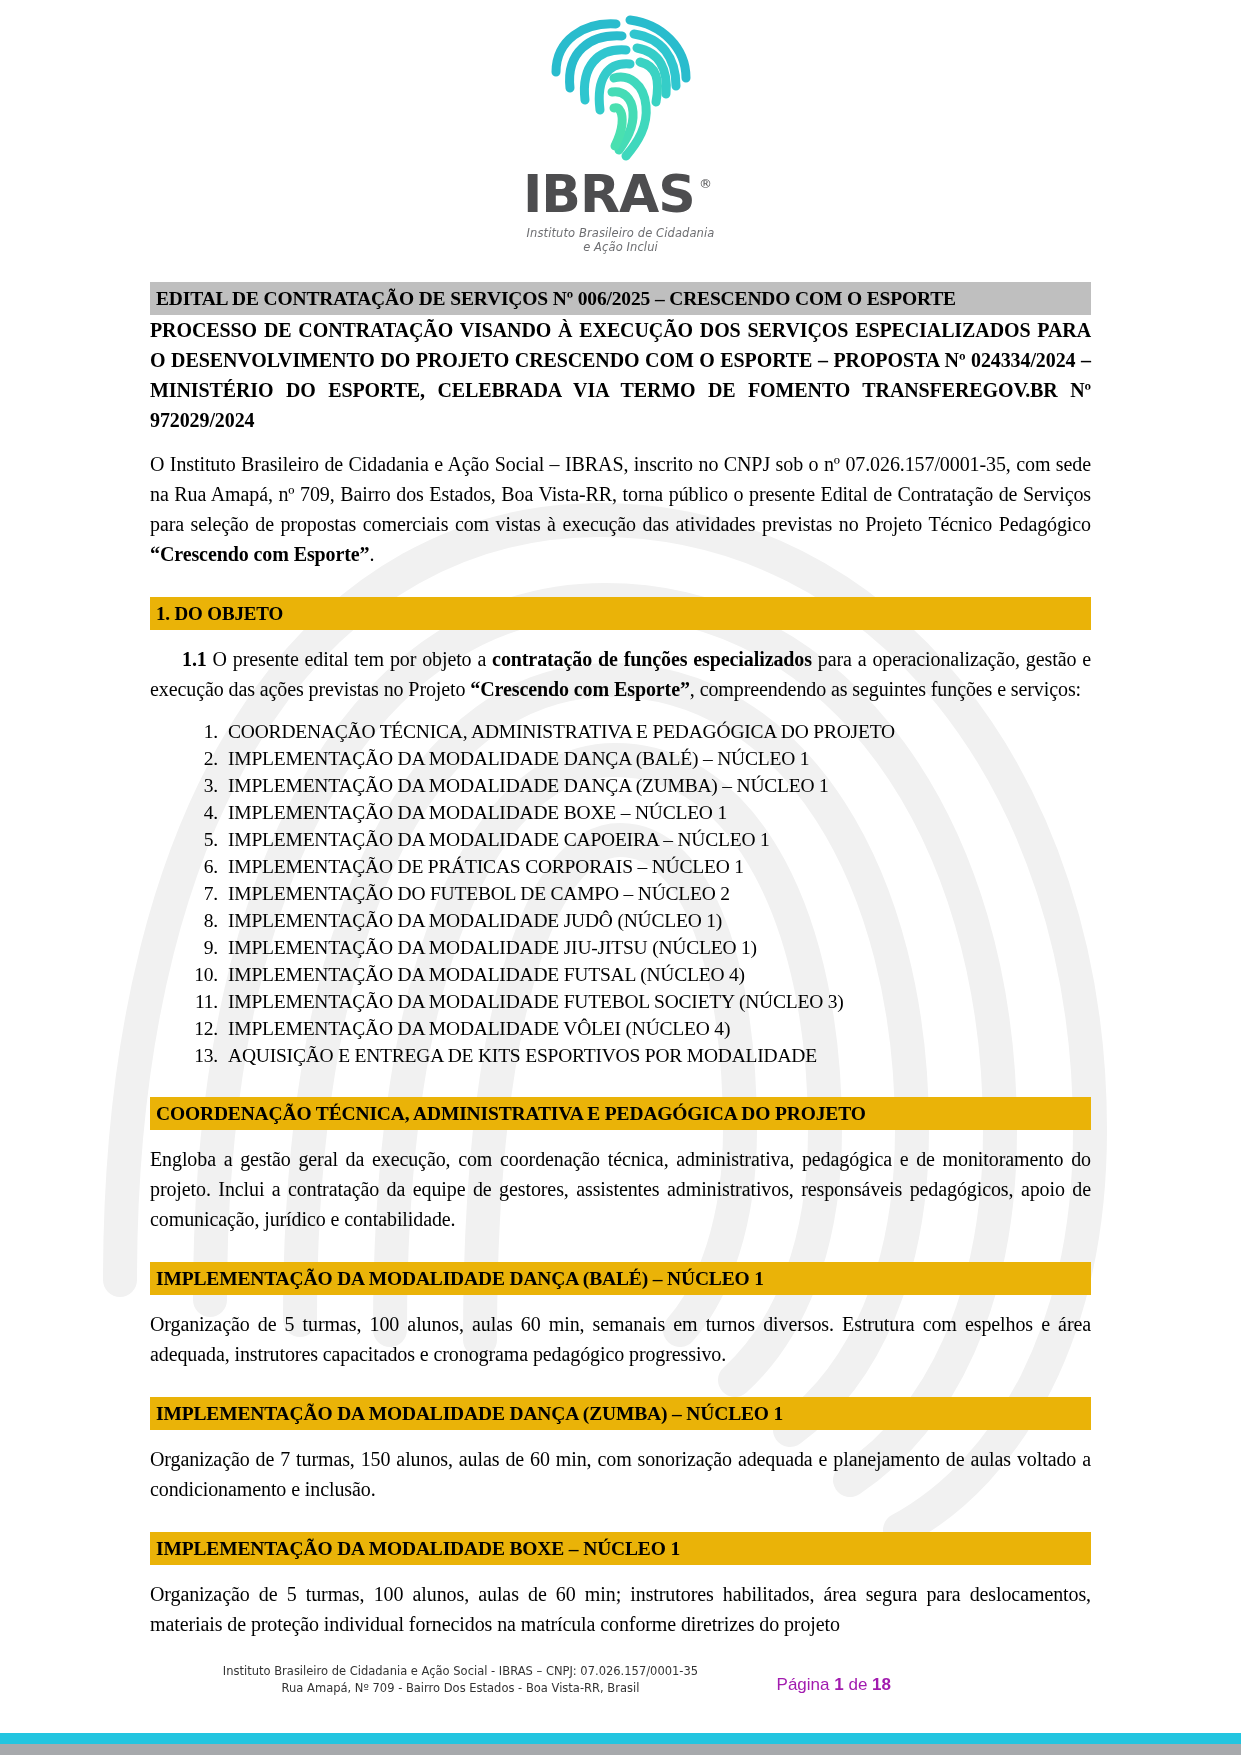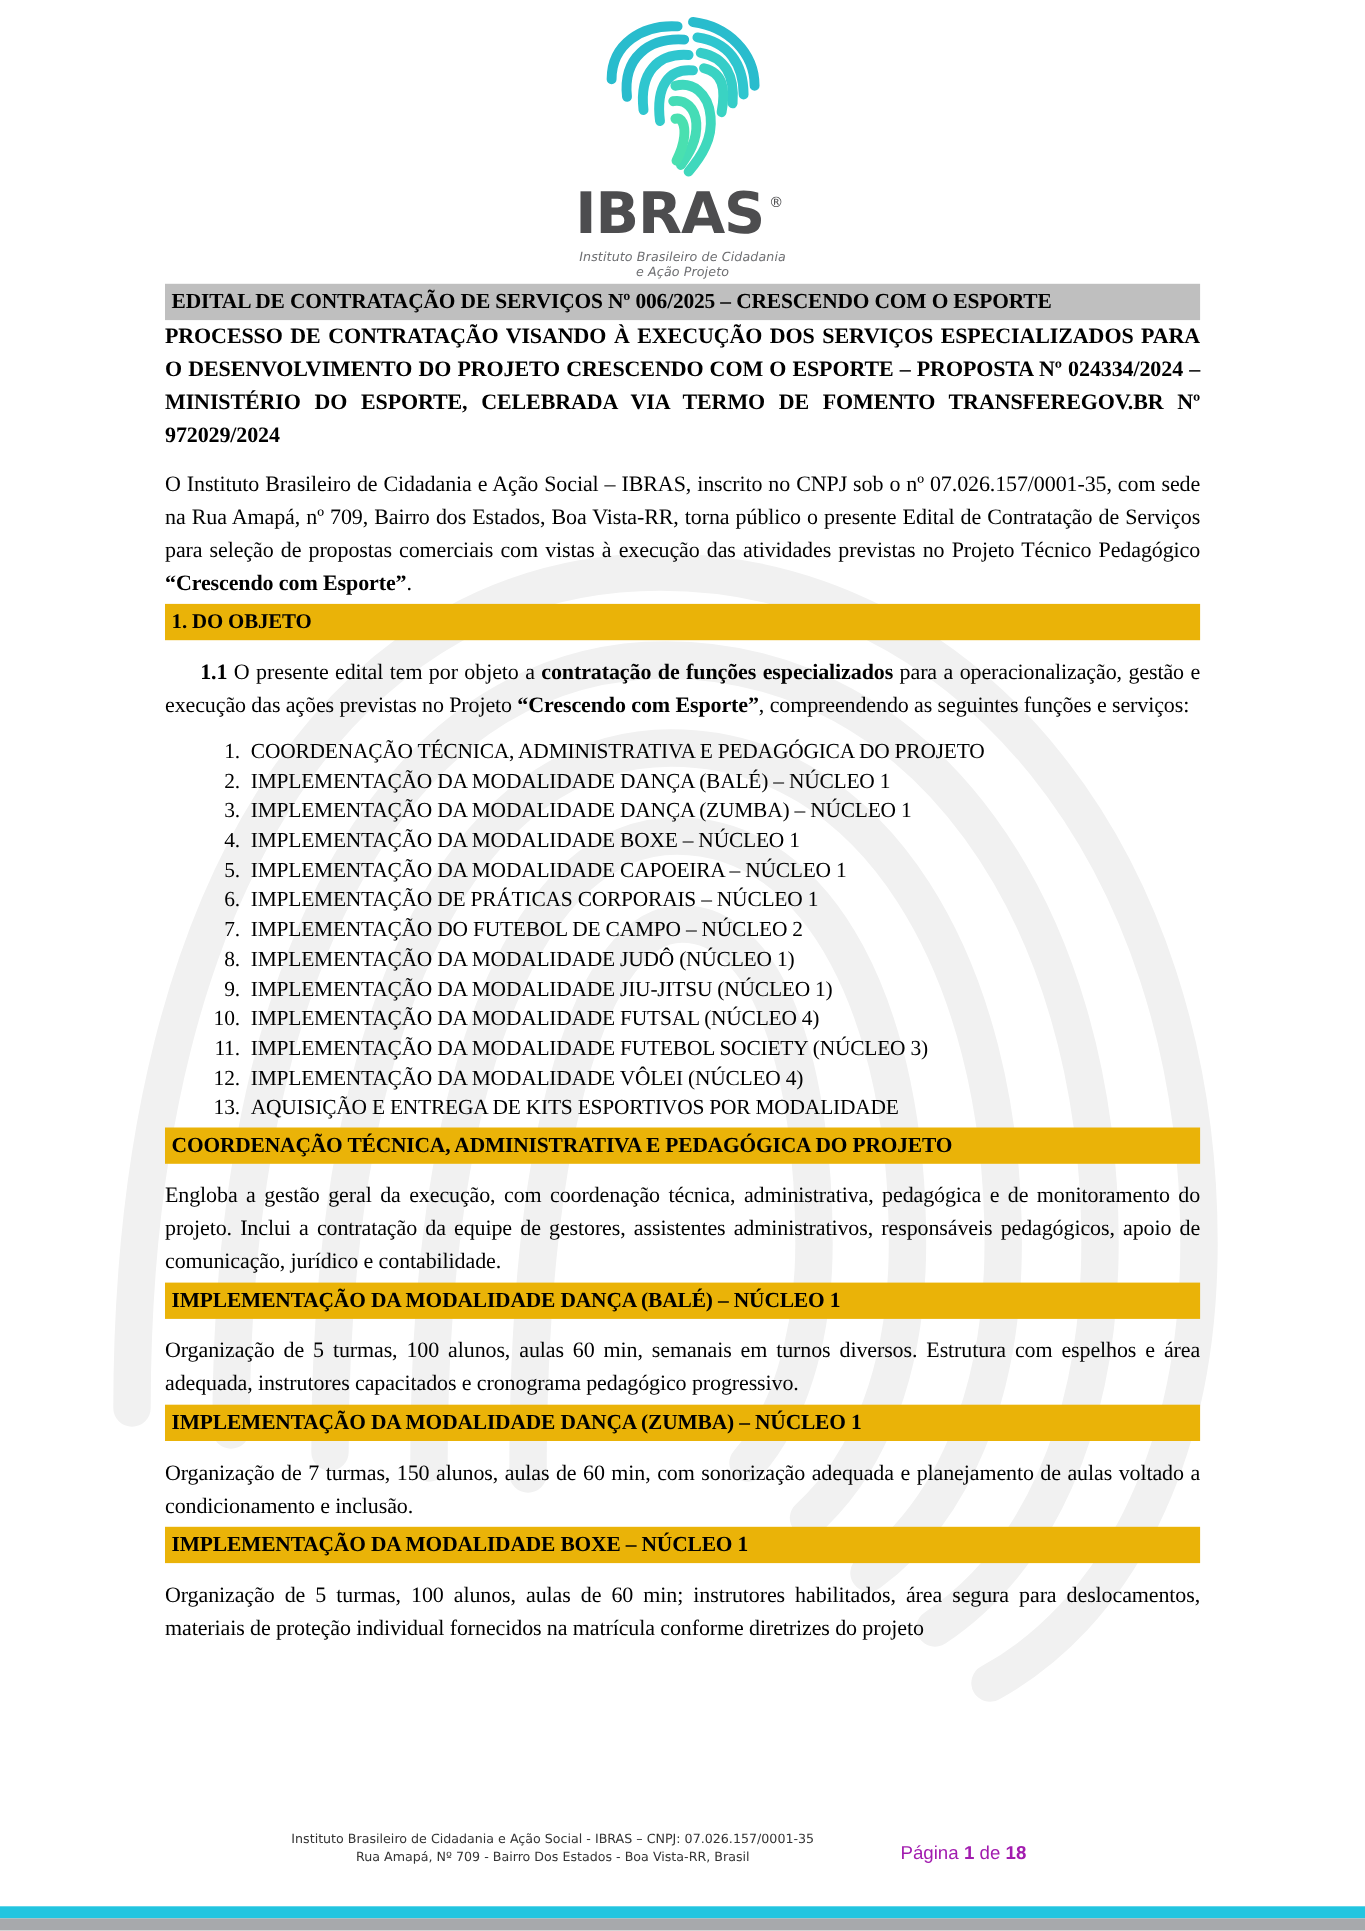--- a/index.html
+++ b/index.html
@@ -57,21 +57,21 @@
     font-style: italic;
   }
 
   
   .bar-heading {
     background: #bfbfbf;
     font-weight: bold;
     font-size: 19.5px;
     line-height: 25px;
     padding: 4px 4px 4px 6px;
-    margin-top: 4px;
+    margin-top: 28px;
     letter-spacing: -0.15px;
   }
   .bar-heading.light {
     background: #eab308;
   }
   .bar-heading.tight {
     font-size: 19px;
   }
 
   .block-title {
@@ -120,21 +120,20 @@
     font-size: 19.5px;
   }
 
   
   .footer {
     position: absolute;
     left: 0;
     bottom: 58px;
     width: 1041px;
     z-index: 3;
-    margin-left: 42px;
   }
   .footer-inner {
     position: relative;
     padding: 0 150px;
     box-sizing: border-box;
   }
   .footer-lines {
     font-family: "DejaVu Sans", sans-serif;
     font-size: 11.5px;
     line-height: 17px;
@@ -200,21 +199,21 @@
         <path d="M86 78 C 97 76, 106 84, 107 98 C 108 114, 100 126, 93 136" stroke="#45dcb6" stroke-width="9"></path>
         <path d="M88 94 C 94 92, 97 100, 96 110 C 95 120, 92 126, 89 132" stroke="#4ae0b0" stroke-width="9"></path>
       </g>
     </svg>
     <svg class="logo-wordmark" width="200" height="56" viewBox="0 0 200 56" xmlns="http://www.w3.org/2000/svg">
       <text x="2" y="44" font-family="DejaVu Sans, sans-serif" font-size="52" font-weight="bold" fill="#4d4d4f" letter-spacing="-1">IBRAS</text>
       <text x="178" y="20" font-family="DejaVu Sans, sans-serif" font-size="13" fill="#4d4d4f">®</text>
     </svg>
     <div class="logo-sub">
       <span>Instituto Brasileiro de Cidadania</span><br>
-      <span>e Ação Projeto</span>
+      <span>e Ação Inclui</span>
     </div>
   </div>
 
   <div class="bar-heading">EDITAL DE CONTRATAÇÃO DE SERVIÇOS Nº 006/2025 – CRESCENDO COM O ESPORTE</div>
 
   <div class="block-title">PROCESSO DE CONTRATAÇÃO VISANDO À EXECUÇÃO DOS SERVIÇOS ESPECIALIZADOS PARA O DESENVOLVIMENTO DO PROJETO CRESCENDO COM O ESPORTE – PROPOSTA Nº 024334/2024 – MINISTÉRIO DO ESPORTE, CELEBRADA VIA TERMO DE FOMENTO TRANSFEREGOV.BR Nº 972029/2024</div>
 
   <p class="body"><span>O Instituto Brasileiro de Cidadania e Ação Social – IBRAS, inscrito no CNPJ sob o nº 07.026.157/0001-35, com sede na Rua Amapá, nº 709, Bairro dos Estados, Boa Vista-RR, torna público o presente Edital de Contratação de Serviços para seleção de propostas comerciais com vistas à execução das atividades previstas no Projeto Técnico Pedagógico </span><b>“Crescendo com Esporte”</b><span>.</span></p>
 
   <div class="bar-heading light tight">1. DO OBJETO</div>

